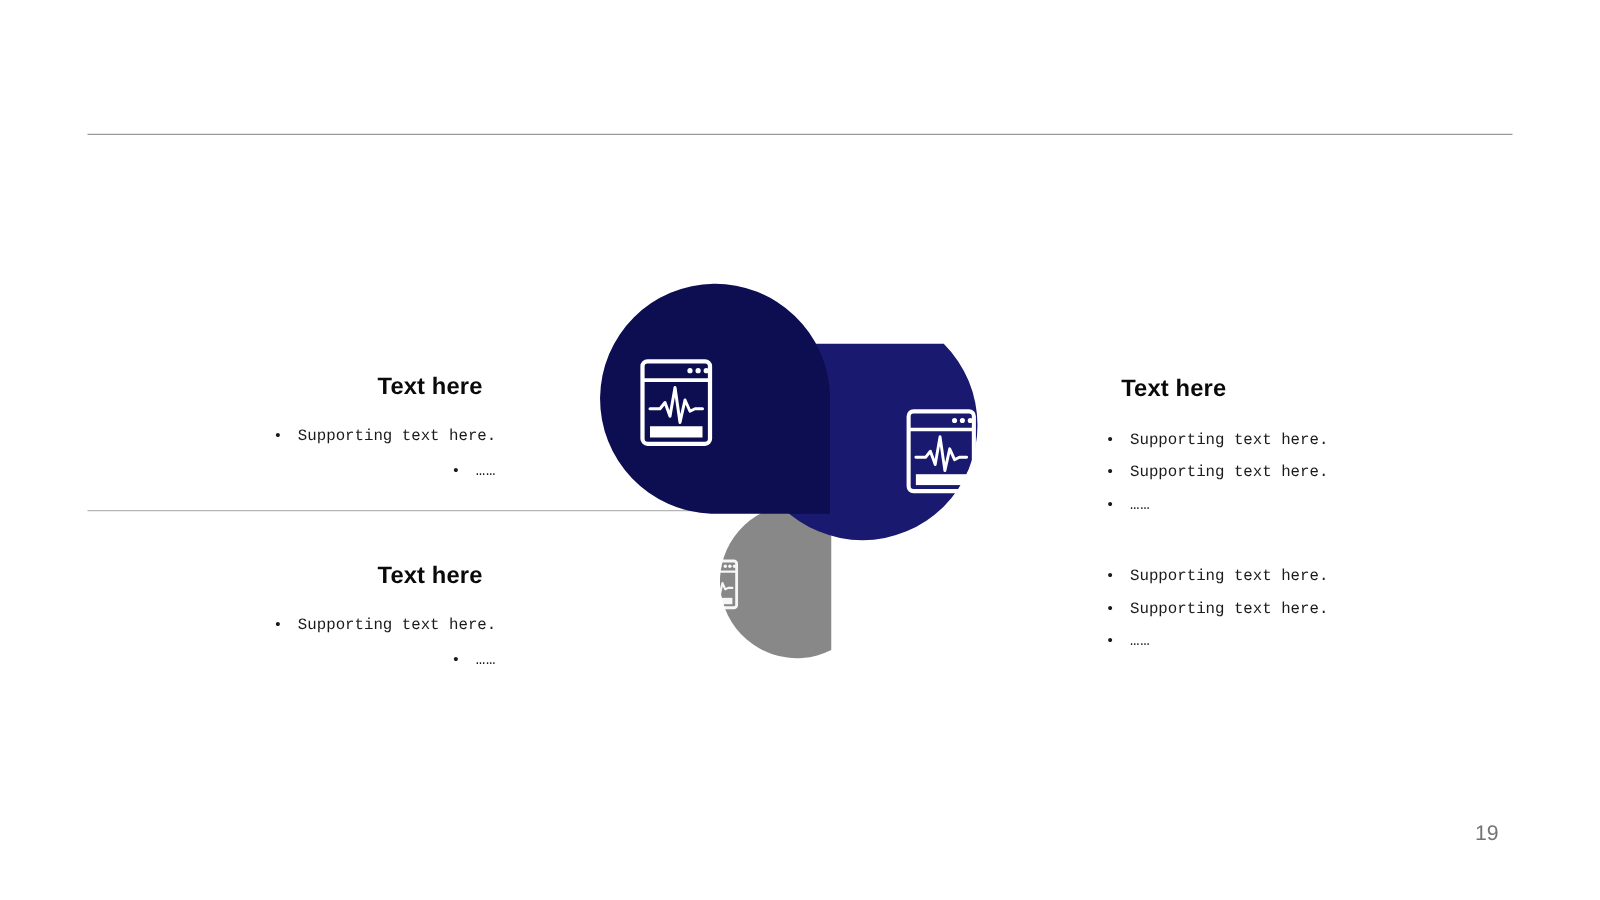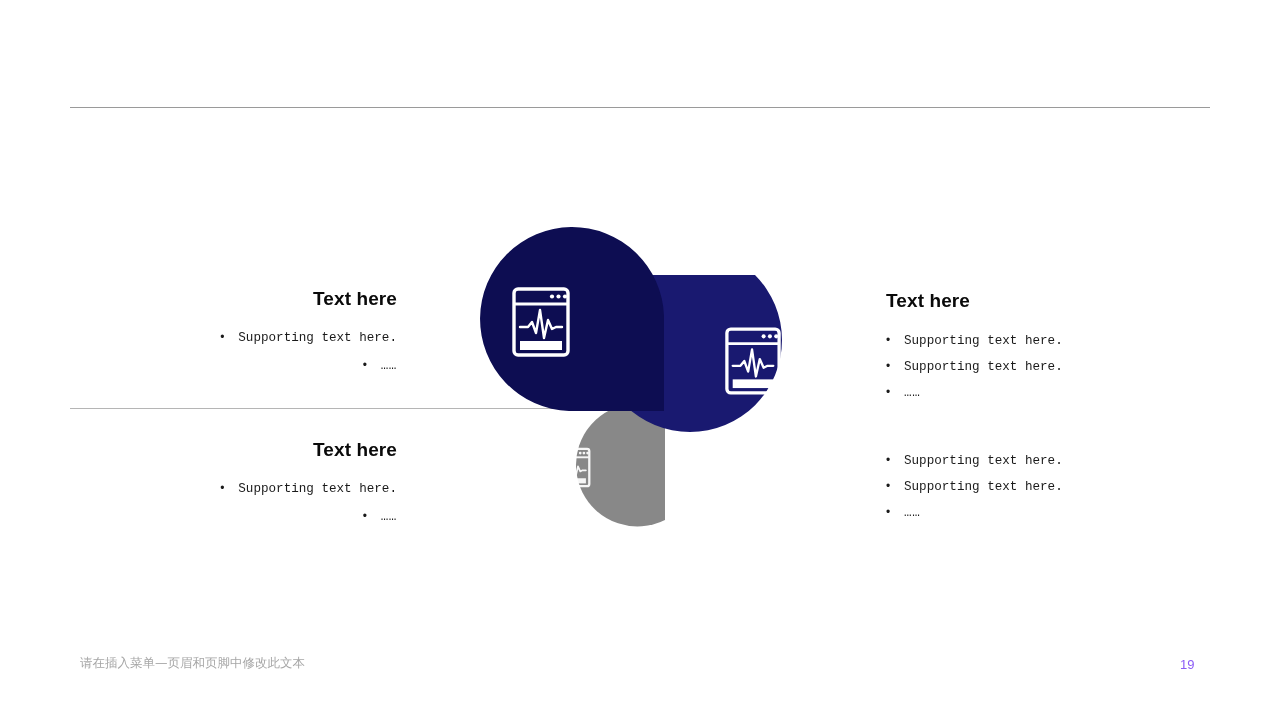--- a/index.html
+++ b/index.html
@@ -50,21 +50,21 @@
   }
   .col-right {
     text-align: left;
   }
 
   .heading {
     font-size: 19px;
     font-weight: bold;
     color: #0a0a0a;
     letter-spacing: .1px;
-    margin: 0;
+    margin: 11px;
     line-height: 1.1;
     white-space: nowrap;
   }
 
   .bullets {
     list-style: none;
     margin: 0;
     padding: 0;
   }
   .bullet {
@@ -115,22 +115,22 @@
     top: 655px;
     font-size: 12.5px;
     color: #a6a6a6;
     font-family: "DejaVu Sans", sans-serif;
     white-space: nowrap;
   }
   .page-number {
     position: absolute;
     left: 1180px;
     top: 657px;
-    font-size: 13px;
-    color: #8b5cf6;
+    font-size: 17px;
+    color: #737373;
   }
 </style>
 </head>
 <body>
 
 <div class="slide">
 
   <div class="divider divider-top"></div>
   <div class="divider divider-mid"></div>
 
@@ -266,16 +266,15 @@
         <span class="dot">•</span>
         <span class="btext">Supporting  text here.</span>
       </li>
       <li class="bullet ellipsis">
         <span class="dot">•</span>
         <span class="btext">……</span>
       </li>
     </ul>
   </div>
 
-  <div class="footer-text">请在插入菜单—页眉和页脚中修改此文本</div>
   <div class="page-number">19</div>
 
 </div>
 
 </body></html>

